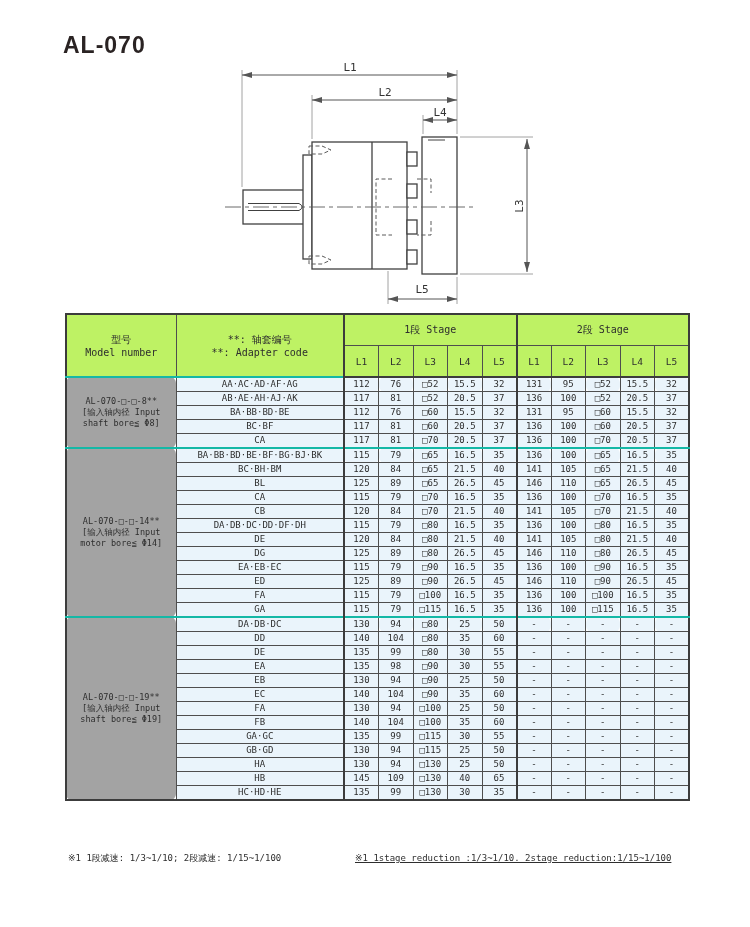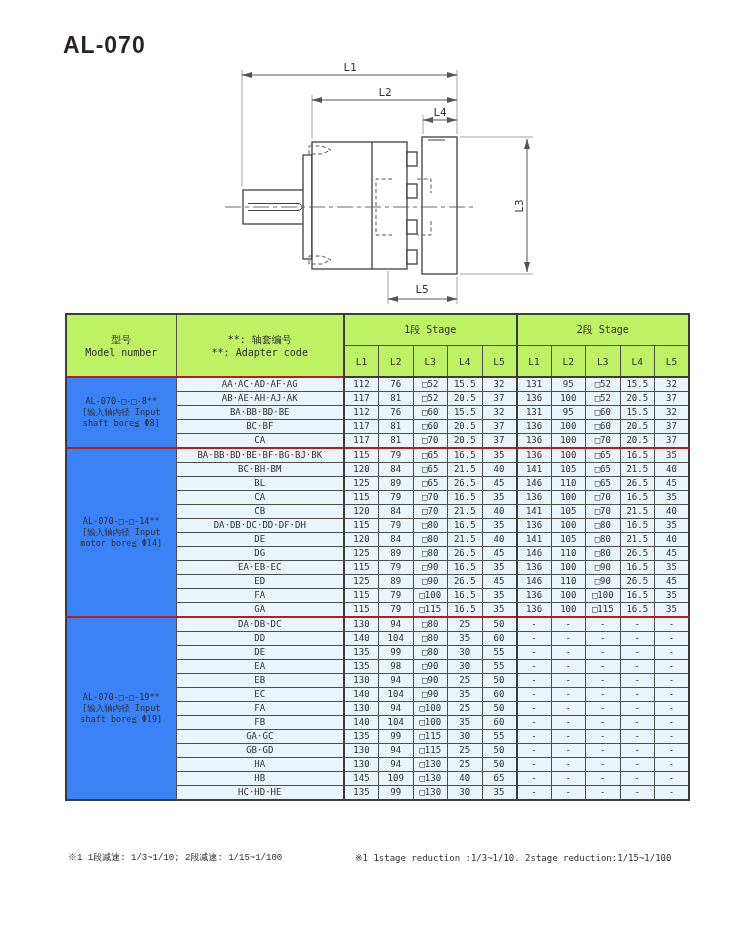--- a/index.html
+++ b/index.html
@@ -20,30 +20,30 @@
     border:2px solid #3c3c3c;
   }
   .dim-table th,.dim-table td{
     border:1px solid #4e4e4e;text-align:center;vertical-align:middle;
     padding:0;font-weight:normal;white-space:nowrap;overflow:hidden;
   }
   .dim-table thead th{background:#bef264;font-size:10px;height:30px;color:#2e2e2e;}
   .dim-table thead tr.dims-row th{font-size:9.5px;height:30px;border-bottom:2px solid #3c3c3c;}
   .dim-table td{font-size:9px;height:13px;line-height:13px;background:#eaf4fb;color:#2e2e2e;}
   .dim-table td.model{
-    background:#3b82f6;font-size:8.5px;line-height:11px;padding:2px 1px;
+    background:#a3a3a3;font-size:8.5px;line-height:11px;padding:2px 1px;
   }
   .dim-table .thick-l{border-left:2px solid #3c3c3c;}
-  .dim-table tr.group-top td{border-top:2px solid #b91c1c;}
+  .dim-table tr.group-top td{border-top:2px solid #14b8a6;border-radius:6px;}
   .col-model{width:110px;}  .col-code{width:168px;}  .col-val{width:34.5px;}
   .notes{position:absolute;top:852px;left:68px;width:640px;display:flex;
          font-size:9px;line-height:13px;color:#2e2e2e;}
   .notes .note-col{flex:0 0 auto;}
-  .notes .note-col.zh{width:287px;font-family:Liberation Mono, monospace;}
-  .notes .note-col.en{width:353px;}
+  .notes .note-col.zh{width:287px;}
+  .notes .note-col.en{width:353px;text-decoration:underline;}
   svg text{font-family:"DejaVu Sans Mono","DejaVu Sans",monospace;font-size:11px;fill:#333;}
 </style>
 </head>
 <body>
 
 <h1 class="page-title">AL-070</h1>
 
 <div class="drawing-wrap">
   <svg width="480" height="250" viewBox="0 0 480 250">
     <defs>

